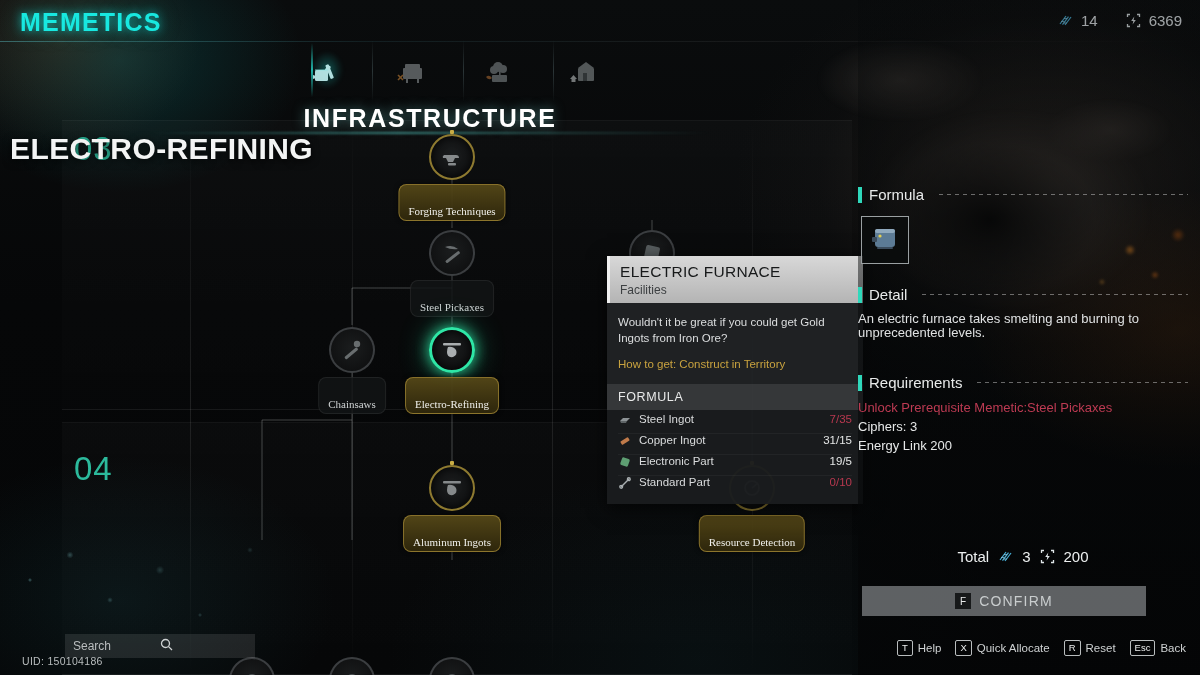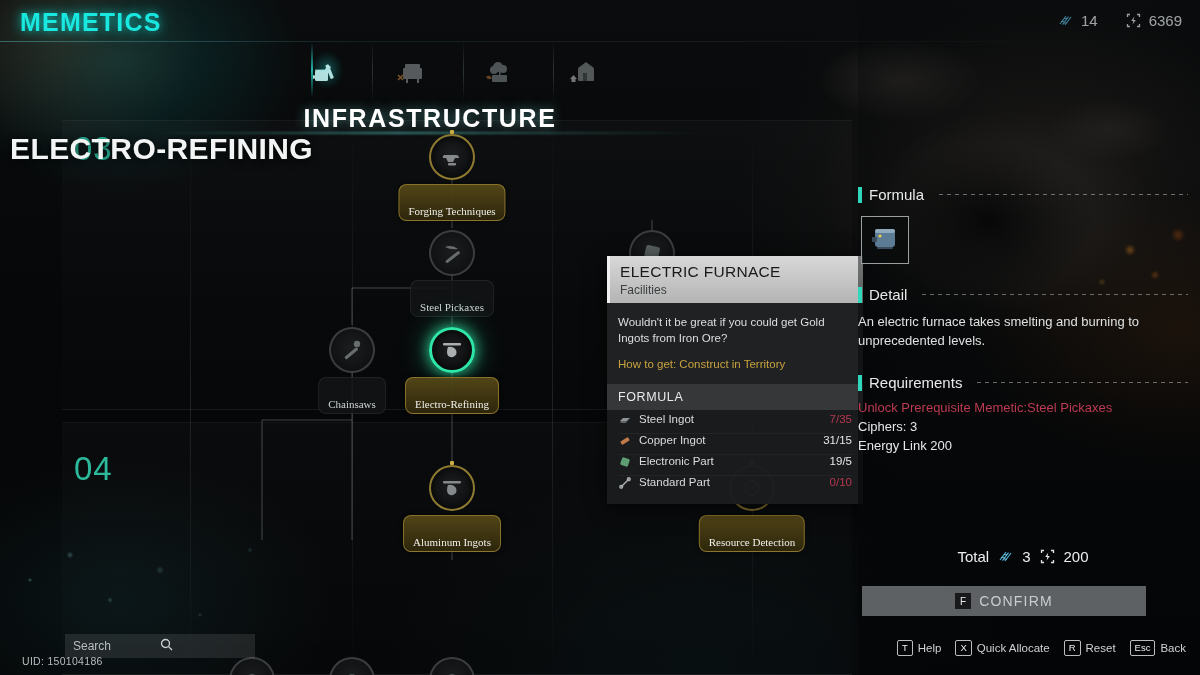--- a/index.html
+++ b/index.html
@@ -222,21 +222,21 @@
   .sec-dash { flex:1; height:1px; margin-left:8px;
     background:repeating-linear-gradient(90deg, rgba(220,220,220,0.45) 0 4px, rgba(0,0,0,0) 4px 8px); }
 
   #formula-icon {
     position:absolute; left:861px; top:216px; width:48px; height:48px;
     border:1px solid #9aa0a2; background:rgba(10,12,13,0.8);
     display:flex; align-items:center; justify-content:center;
   }
   #r-detail-tx {
     position:absolute; left:858px; top:312px; width:330px;
-    font-size:13px; line-height:19px; color:#dfe1e2;
+    font-size:13px; line-height:14px; color:#dfe1e2;
   }
   #r-req {
     position:absolute; left:858px; top:398px; width:330px;
     font-size:13px; line-height:19px;
   }
   #r-req .lack { color:#bc3a52; }
   #r-req .ok { color:#e6e8e8; }
 
   #total {
     position:absolute; left:858px; top:548px; width:330px;

